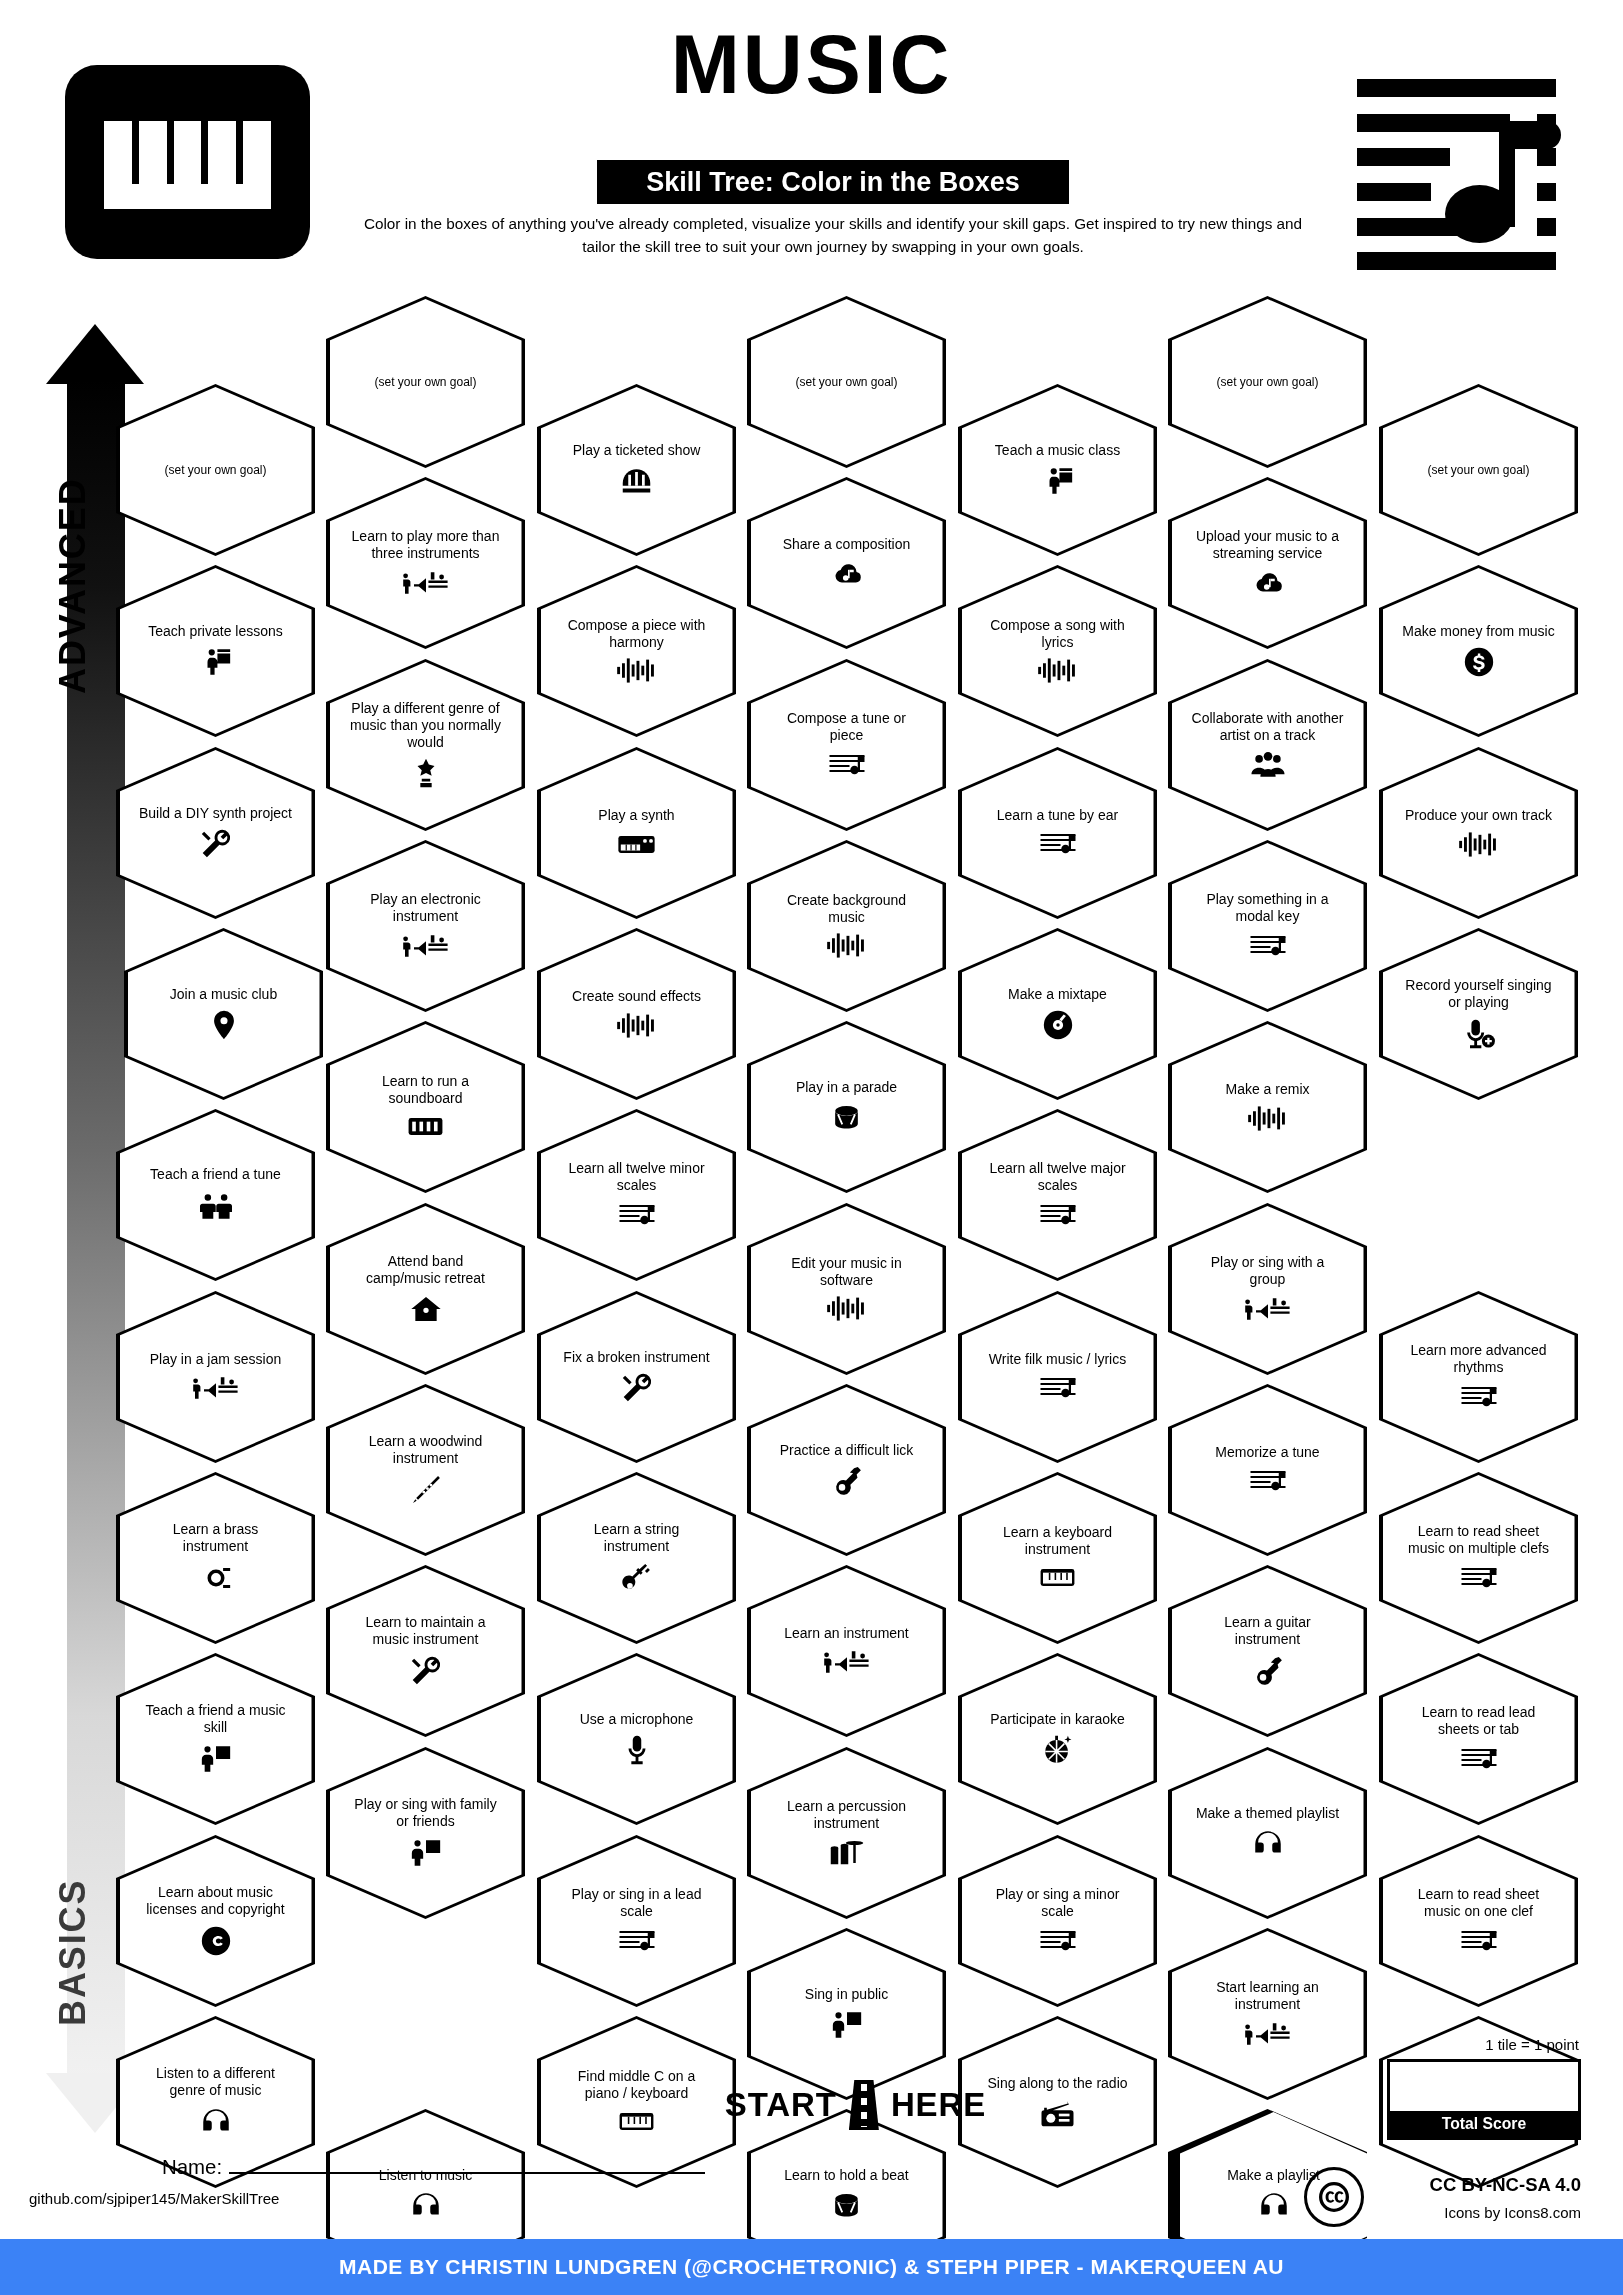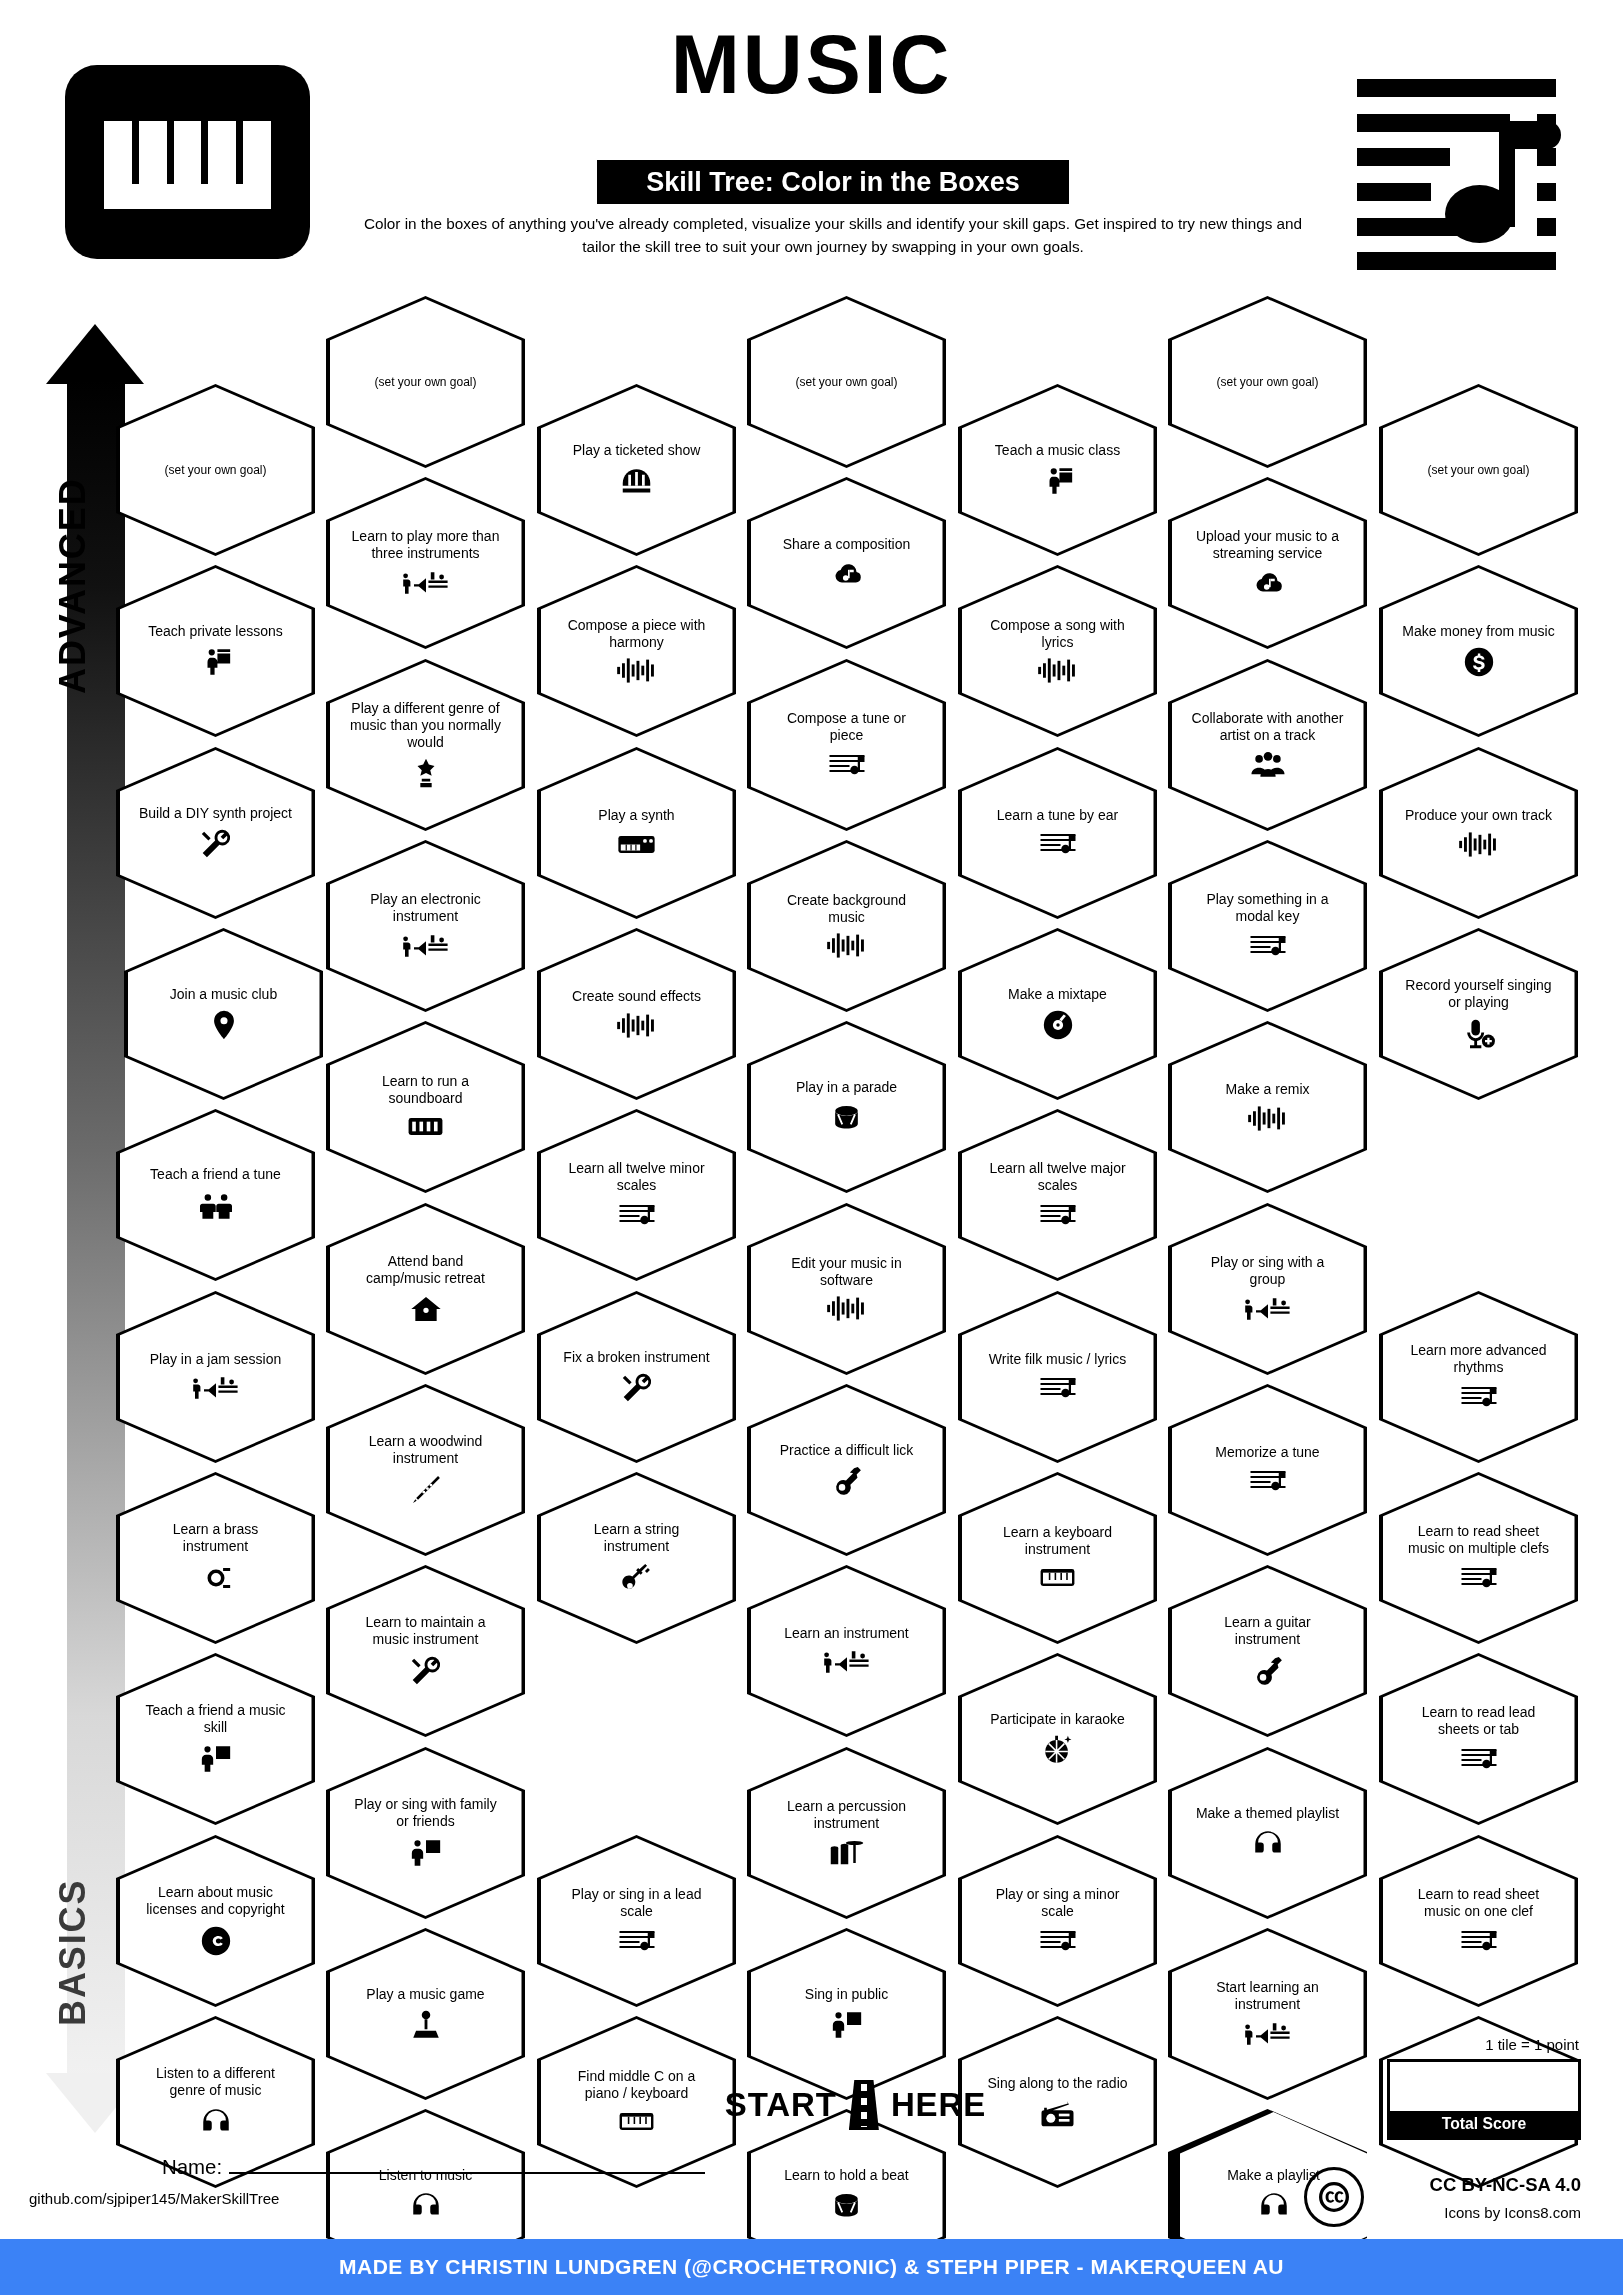--- a/index.html
+++ b/index.html
@@ -511,32 +511,20 @@
     <div class="hex" style="left: 210px; top: 1451px;">
       <div class="hex-inner">
         <div class="hex-label">Play or sing with family or friends</div>
         <div class="hex-icon">
           <svg width="34" height="34" viewBox="0 0 24 24" fill="#000">
             <path d="M12 3h10v9H12zM6 3a2.2 2.2 0 110 4.4A2.2 2.2 0 016 3zm-1 6h2c1.6 0 3 1.3 3 3v4H8v5H4v-5H2v-4c0-1.7 1.3-3 3-3z"></path>
           </svg>
         </div>
       </div>
     </div>
-    <div class="hex" style="left: 210px; top: 1632px;">
-      <div class="hex-inner">
-        <div class="hex-label">Play a music game</div>
-        <div class="hex-icon">
-          <svg width="34" height="34" viewBox="0 0 24 24" fill="#000">
-            <circle cx="12" cy="5" r="3"></circle>
-            <path d="M11 8h2v7h-2z"></path>
-            <path d="M5 16h14l2 5H3z"></path>
-          </svg>
-        </div>
-      </div>
-    </div>
     <div class="hex" style="left: 210px; top: 1813px;">
       <div class="hex-inner">
         <div class="hex-label">Listen to music</div>
         <div class="hex-icon">
           <svg width="34" height="34" viewBox="0 0 24 24" fill="#000">
             <path d="M12 3a9 9 0 00-9 9v6h4a2 2 0 002-2v-3a2 2 0 00-2-2H5a7 7 0 0114 0h-2a2 2 0 00-2 2v3a2 2 0 002 2h4v-6a9 9 0 00-9-9z"></path>
           </svg>
         </div>
       </div>
     </div>
@@ -627,20 +615,31 @@
         </div>
       </div>
     </div>
     <div class="hex" style="left: 421px; top: 1176px;">
       <div class="hex-inner">
         <div class="hex-label">Learn a string instrument</div>
         <div class="hex-icon">
           <svg width="34" height="34" viewBox="0 0 24 24" fill="#000">
             <path d="M17.8 2.1l1.3 1.3-4 4 .9.9-1.4 1.4-.9-.9-3.6 3.6a4.6 4.6 0 11-1.4-1.4l3.6-3.6-.9-.9L12.8 5l.9.9zM7 15.5a2 2 0 100 4 2 2 0 000-4z"></path>
             <path d="M19.7 4.9l1.4 1.4-2.1 2.1-1.4-1.4z"></path>
+          </svg>
+        </div>
+      </div>
+    </div>
+    <div class="hex" style="left: 421px; top: 1357px;">
+      <div class="hex-inner">
+        <div class="hex-label">Use a microphone</div>
+        <div class="hex-icon">
+          <svg width="34" height="34" viewBox="0 0 24 24" fill="#000">
+            <rect x="9" y="2" width="6" height="11" rx="3"></rect>
+            <path d="M6 11h2a4 4 0 008 0h2a6 6 0 01-5 5.9V20h3v2H8v-2h3v-3.1A6 6 0 016 11z"></path>
           </svg>
         </div>
       </div>
     </div>
     <div class="hex" style="left: 421px; top: 1539px;">
       <div class="hex-inner">
         <div class="hex-label">Play or sing in a lead scale</div>
         <div class="hex-icon">
           <svg width="40" height="30" viewBox="0 0 30 24" fill="#000">
             <rect x="1" y="4" width="28" height="1.6"></rect>

